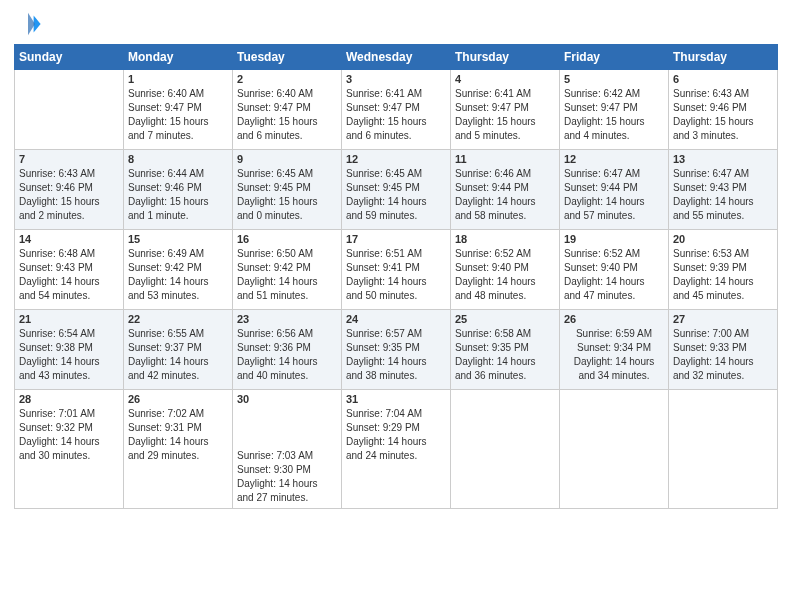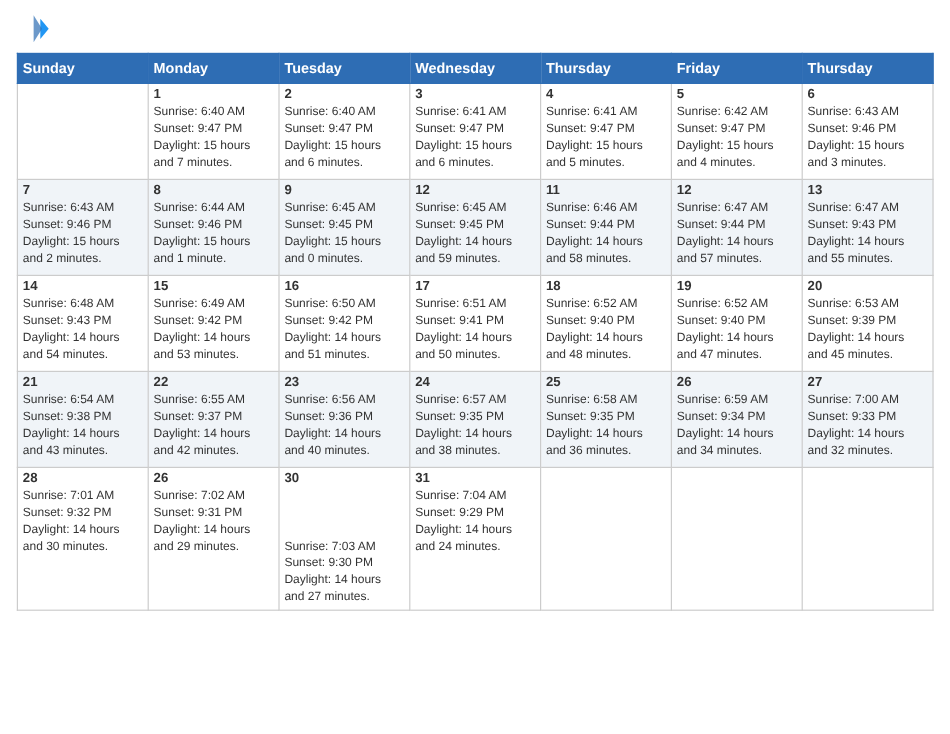--- a/index.html
+++ b/index.html
@@ -309,21 +309,21 @@
           </td>
           <td>
             <span class="day-num">25</span>
             <div class="day-info" style="white-space: pre-line;">Sunrise: 6:58 AM
 Sunset: 9:35 PM
 Daylight: 14 hours
 and 36 minutes.</div>
           </td>
           <td>
             <span class="day-num">26</span>
-            <div class="day-info" style="white-space: pre-line;">Sunrise: 6:59 AM
+            <div class="day-info" style="white-space: pre-line; text-align: center;">Sunrise: 6:59 AM
 Sunset: 9:34 PM
 Daylight: 14 hours
 and 34 minutes.</div>
           </td>
           <td>
             <span class="day-num">27</span>
             <div class="day-info" style="white-space: pre-line;">Sunrise: 7:00 AM
 Sunset: 9:33 PM
 Daylight: 14 hours
 and 32 minutes.</div>

